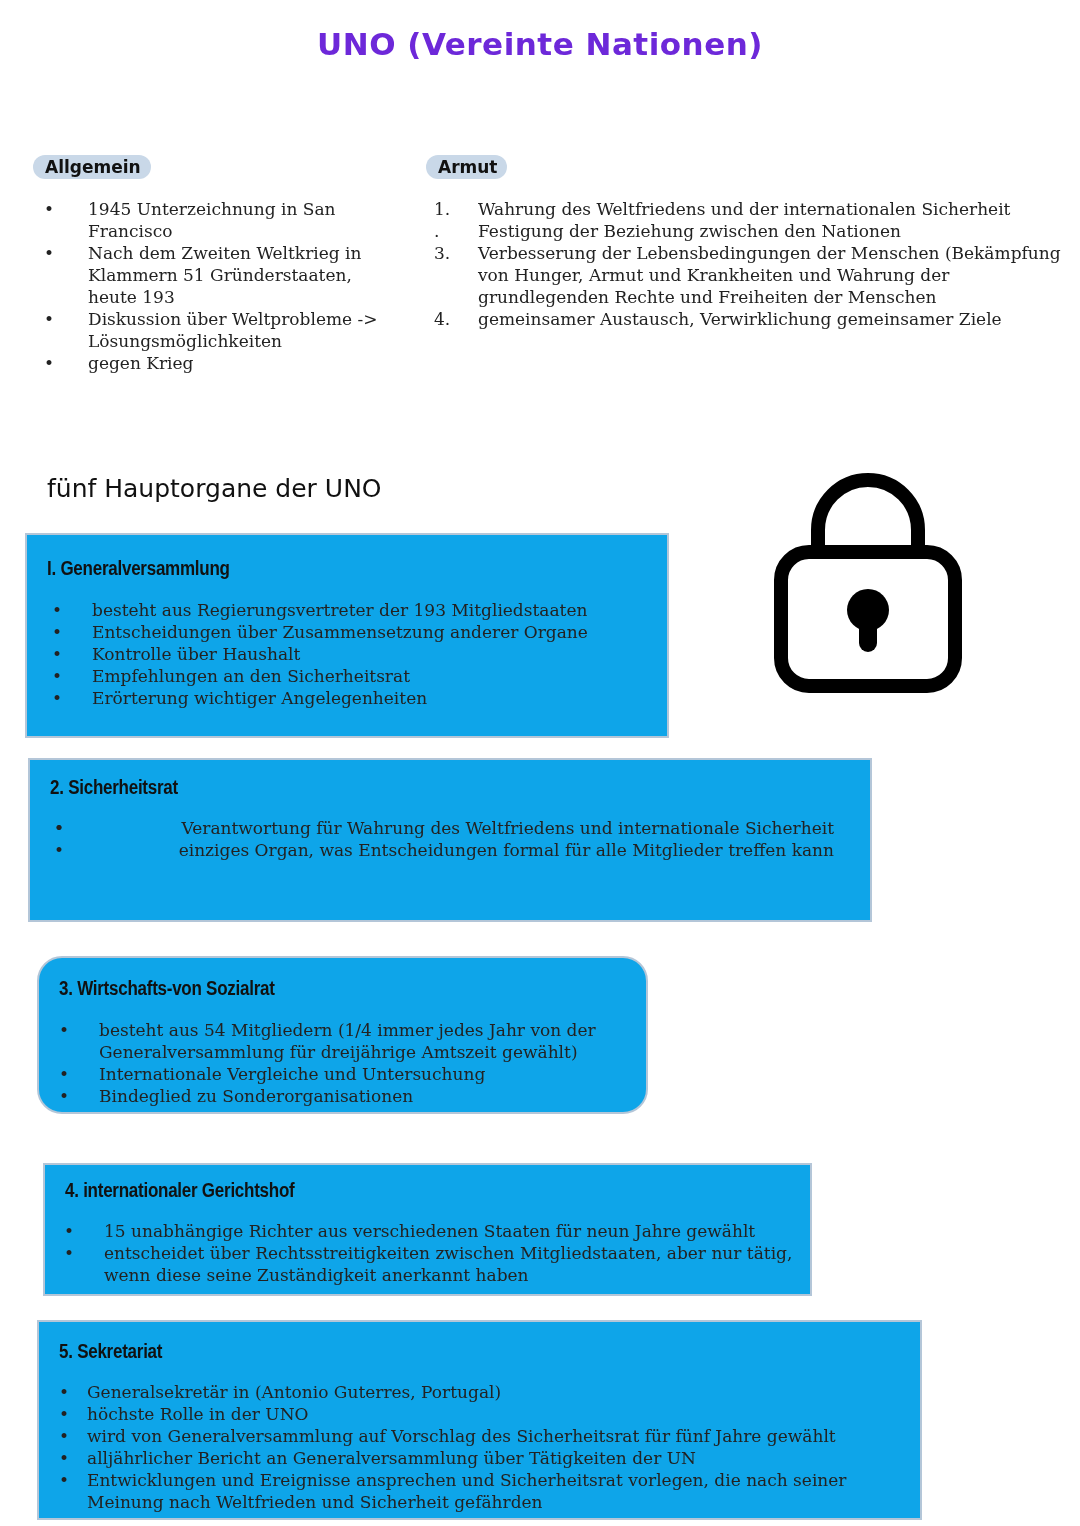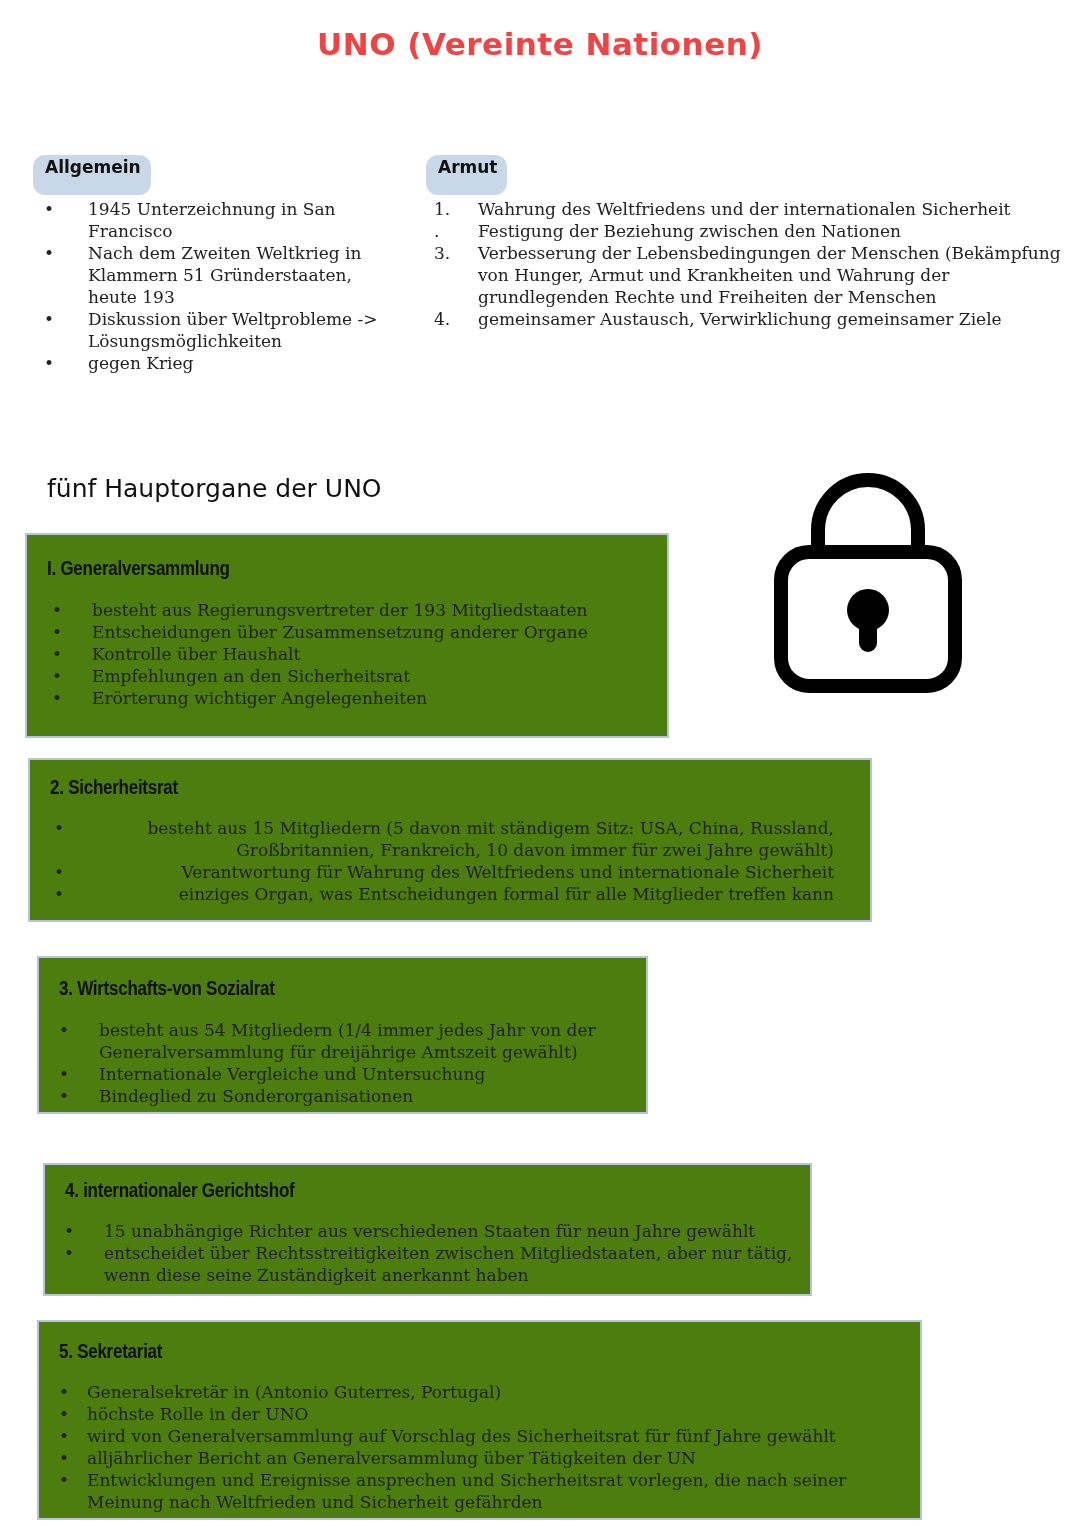--- a/index.html
+++ b/index.html
@@ -1,27 +1,27 @@
 <!DOCTYPE html>
 <html><head>
 <meta charset="utf-8">
 <style>
   html, body { margin:0; padding:0; background:#ffffff; }
   body { width:1080px; height:1526px; position:relative; overflow:hidden; color:#222; }
   .title { position:absolute; left:0; width:1080px; top:26px; text-align:center;
-    font-family:"DejaVu Sans", sans-serif; font-weight:bold; font-size:31px; color:#ef4444; letter-spacing:0.5px; }
+    font-family:"DejaVu Sans", sans-serif; font-weight:bold; font-size:31px; color:#6d28d9; letter-spacing:0.5px; }
   .pill { position:absolute; font-family:"DejaVu Sans", sans-serif; font-weight:bold; font-size:17px;
-    color:#111; background:#c9d8e8; border-radius:12px; padding:2px 10px 18px 12px; }
+    color:#111; background:#c9d8e8; border-radius:12px; padding:2px 10px 2px 12px; }
   .list { position:absolute; margin:0; padding:0; list-style:none;
     font-family:"DejaVu Serif", serif; font-size:17px; line-height:22px; color:#222; }
   .list li { position:relative; padding-left:44px; }
   .list li .mk { position:absolute; left:0; width:30px; }
   .section-h { position:absolute; left:47px; top:474px; font-family:"DejaVu Sans", sans-serif;
     font-weight:normal; font-size:25px; color:#111; }
-  .box { position:absolute; background:#4d7c0f; border:2px solid #b4c6d8; box-sizing:border-box; }
+  .box { position:absolute; background:#0ea5e9; border:2px solid #b4c6d8; box-sizing:border-box; }
   .box h3 { margin:0; position:absolute; left:20px; font-family:"Liberation Sans", sans-serif;
     font-weight:bold; font-size:20px; color:#111; transform:scaleX(0.85); transform-origin:left; letter-spacing:-0.3px; }
   .box ul { position:absolute; margin:0; padding:0; list-style:none;
     font-family:"DejaVu Serif", serif; font-size:17px; line-height:22px; color:#222; }
   .box ul li { position:relative; }
   .box ul li .mk { position:absolute; left:-40px; }
   .lock { position:absolute; left:772px; top:460px; width:192px; height:238px; }
 </style>
 </head>
 <body>
@@ -60,27 +60,27 @@
     <li><span class="mk">•</span><span>Entscheidungen über Zusammensetzung anderer Organe</span></li>
     <li><span class="mk">•</span><span>Kontrolle über Haushalt</span></li>
     <li><span class="mk">•</span><span>Empfehlungen an den Sicherheitsrat</span></li>
     <li><span class="mk">•</span><span>Erörterung wichtiger Angelegenheiten</span></li>
   </ul>
 </div>
 
 <div class="box" style="left:28px; top:758px; width:844px; height:164px;text-align:right;">
   <h3 style="top:16px;">2. Sicherheitsrat</h3>
   <ul style="left:64px; top:57px; width:740px;">
-    <li><span class="mk">•</span><span>besteht aus 15 Mitgliedern (5 davon mit ständigem Sitz: USA, China, Russland, Großbritannien, Frankreich, 10 davon immer für zwei Jahre gewählt)</span></li>
+    <li><span class="mk">•</span></li>
     <li><span class="mk">•</span><span>Verantwortung für Wahrung des Weltfriedens und internationale Sicherheit</span></li>
     <li><span class="mk">•</span><span>einziges Organ, was Entscheidungen formal für alle Mitglieder treffen kann</span></li>
   </ul>
 </div>
 
-<div class="box" style="left:37px; top:956px; width:611px; height:158px;">
+<div class="box" style="left:37px; top:956px; width:611px; height:158px;border-radius:25px;">
   <h3 style="top:19px;">3. Wirtschafts-von Sozialrat</h3>
   <ul style="left:60px; top:61px; width:540px;">
     <li><span class="mk">•</span><span>besteht aus 54 Mitgliedern (1/4 immer jedes Jahr von der Generalversammlung für dreijährige Amtszeit gewählt)</span></li>
     <li><span class="mk">•</span><span>Internationale Vergleiche und Untersuchung</span></li>
     <li><span class="mk">•</span><span>Bindeglied zu Sonderorganisationen</span></li>
   </ul>
 </div>
 
 <div class="box" style="left:43px; top:1163px; width:769px; height:133px;">
   <h3 style="top:14px;">4. internationaler Gerichtshof</h3>

